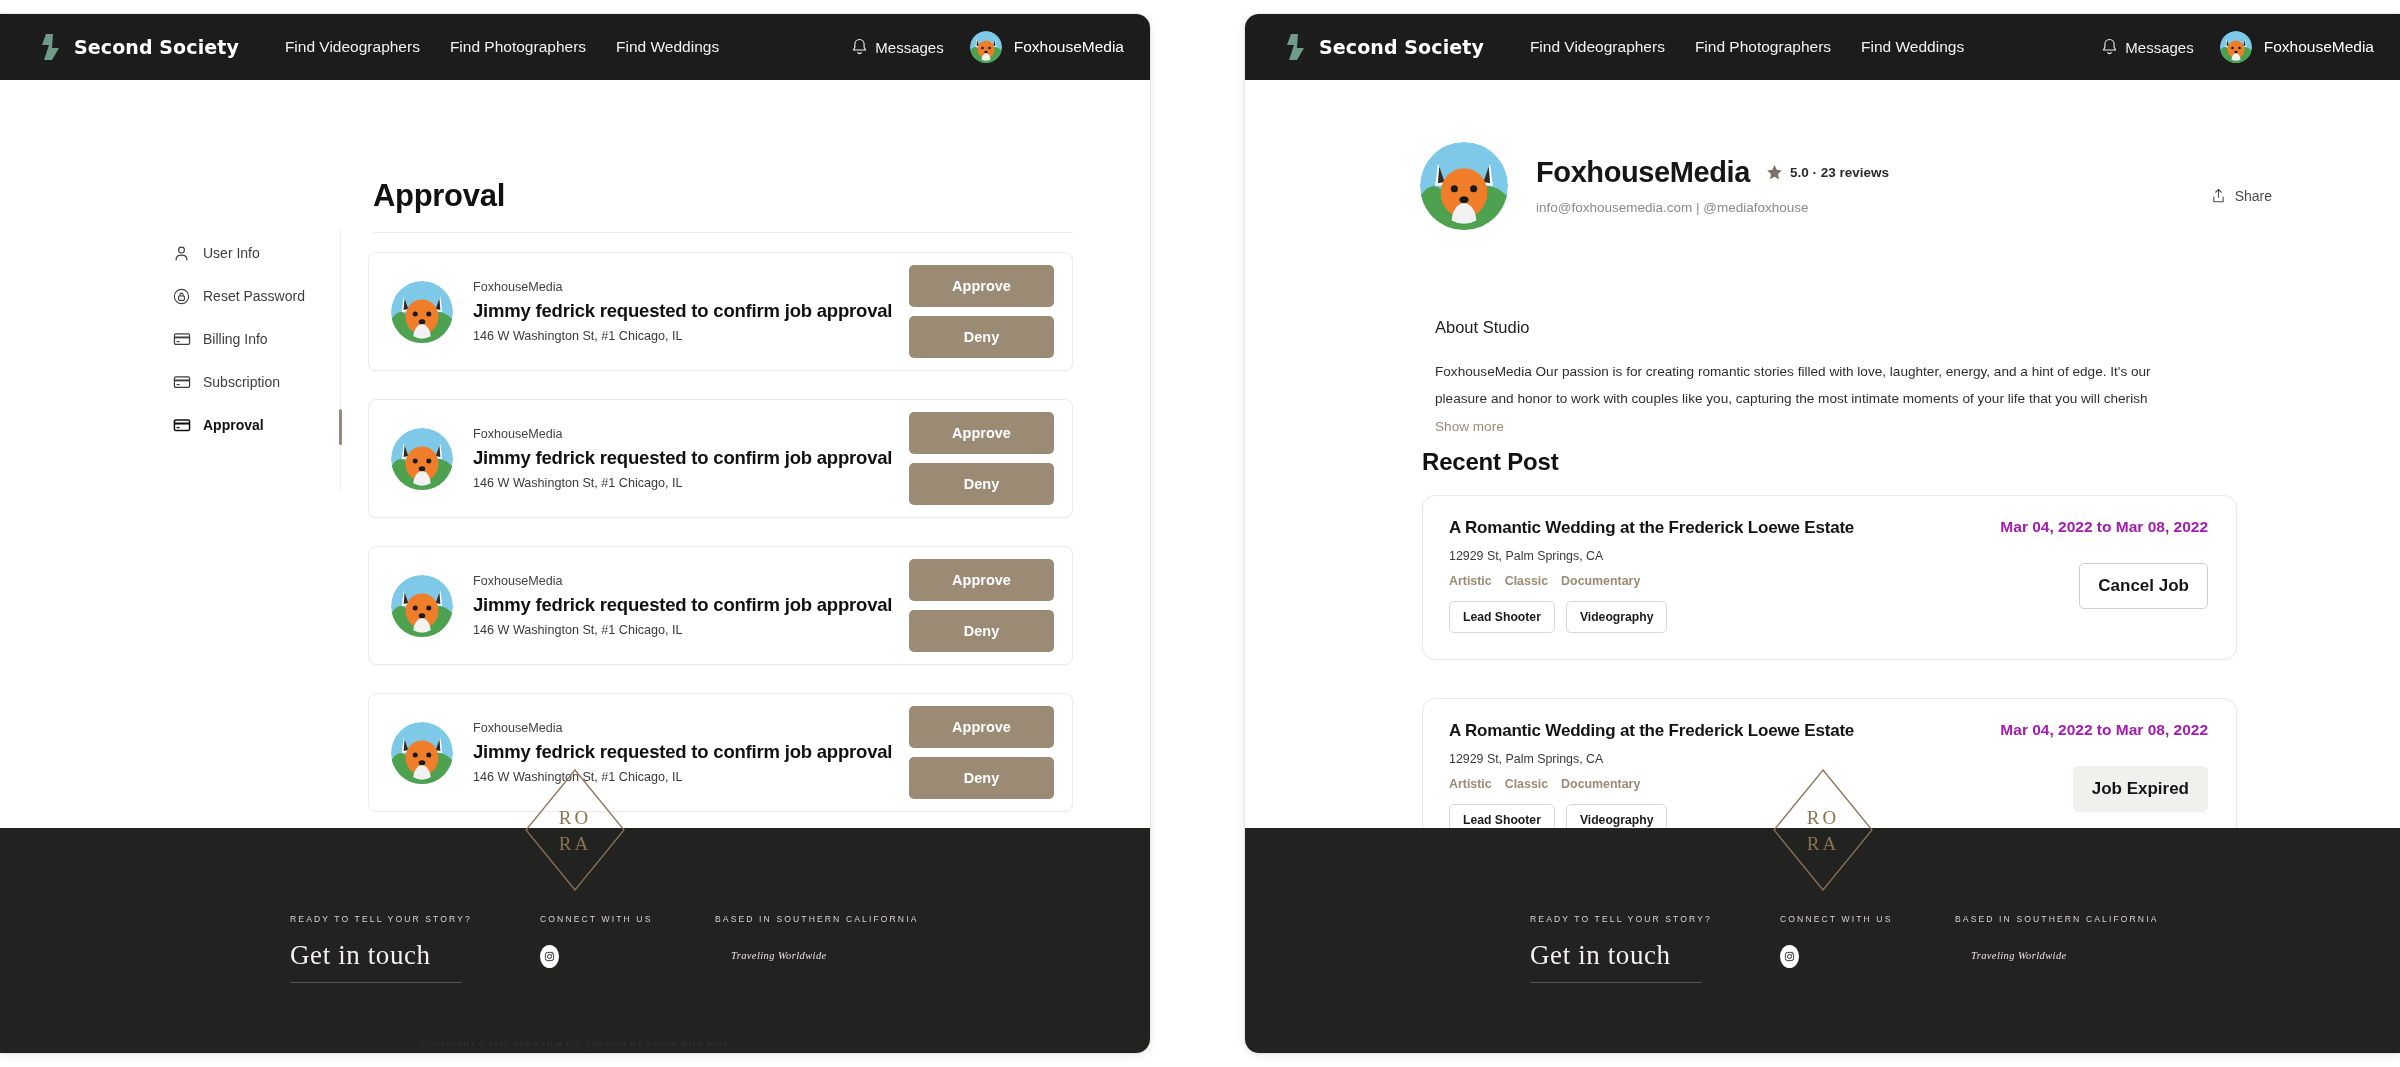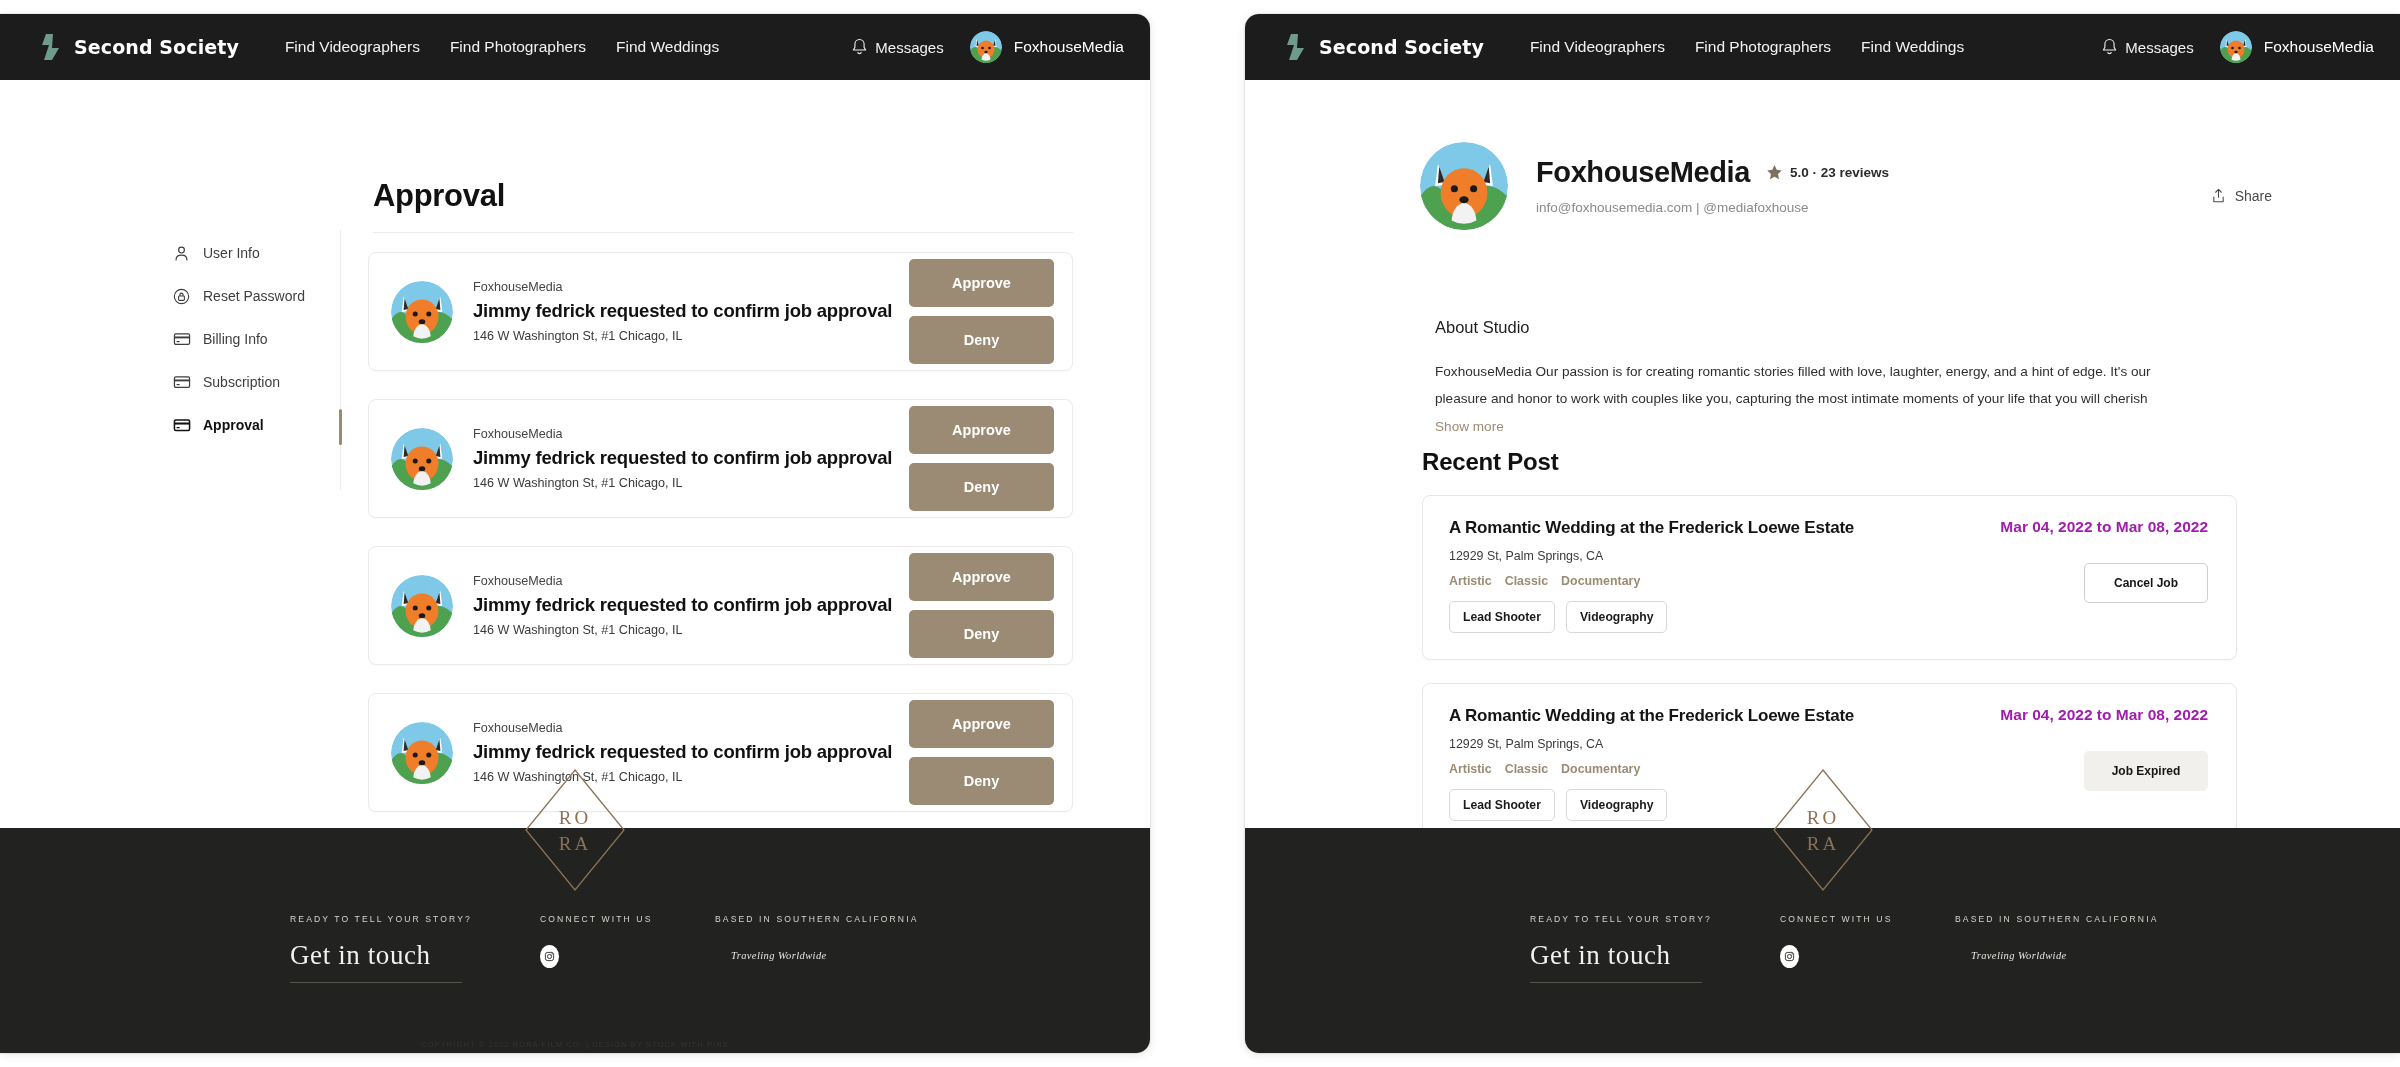--- a/index.html
+++ b/index.html
@@ -72,21 +72,21 @@
     height: 119px; margin-bottom: 28px;
     display: flex; align-items: center; padding: 0 18px 0 22px;
     box-shadow: 0 1px 2px rgba(0,0,0,0.025);
   }
   .appr-info { margin-left: 20px; flex: 1 1 auto; }
   .appr-studio { font-size: 12.6px; color: #444; margin-bottom: 6px; }
   .appr-msg { font-size: 18.5px; font-weight: 700; color: #111; margin-bottom: 7px; letter-spacing: -.2px;}
   .appr-addr { font-size: 12.6px; color: #3a3a3a; }
   .appr-actions { display: flex; flex-direction: column; gap: 9px; }
   .btn-tan {
-    width: 145px; height: 48px; border: none; border-radius: 5px;
+    width: 145px; height: 42px; border: none; border-radius: 5px;
     background: #9c8b74; color: #fff; font-size: 14.5px; font-weight: 700;
     cursor: pointer; font-family: "Liberation Sans", sans-serif;
   }
 
   
   .right-body { position: relative; height: calc(1039px - 66px - 225px); background: #fff; }
   .profile-head { position: absolute; left: 175px; top: 62px; display: flex; align-items: flex-start; }
   .profile-text { margin-left: 28px; padding-top: 14px; }
   .profile-row { display: flex; align-items: center; gap: 16px; }
   .profile-name { font-size: 29px; font-weight: 600; color: #161616; letter-spacing: -.4px; }
@@ -107,40 +107,40 @@
   .about-body { margin-top: 21px; font-size: 13.6px; line-height: 2.02; color: #2f2f2f; }
   .show-more { color: #9c8b74; cursor: pointer; }
 
   .recent-head {
     position: absolute; left: 177px; top: 368px;
     font-size: 24px; font-weight: 700; color: #111; letter-spacing: -.2px;
   }
 
   .jobs { position: absolute; left: 177px; top: 415px; width: 815px; }
   .job-card {
-    border: 1px solid #e9e7e7; border-radius: 8px; background: #fff;
-    padding: 22px 28px 26px 26px; margin-bottom: 23px;
+    border: 1px solid #e9e7e7; border-radius: 13px; background: #fff;
+    padding: 22px 28px 26px 26px; margin-bottom: 38px;
     display: flex; justify-content: space-between;
     box-shadow: 0 1px 2px rgba(0,0,0,0.02);
   }
   .job-title { font-size: 17px; font-weight: 600; color: #141414; letter-spacing: -.2px; }
   .job-addr { font-size: 12.4px; color: #3a3a3a; margin-top: 11px; }
   .job-tags { margin-top: 11px; display: flex; gap: 13px; }
   .job-tag { font-size: 12.4px; color: #9c8b74; font-weight: 600; }
   .job-roles { margin-top: 13px; display: flex; gap: 11px; }
   .role-pill {
     border: 1px solid #d9d7d7; border-radius: 5px; background: #fff;
     padding: 8px 13px; font-size: 12.2px; color: #1b1b1b; font-weight: 600;
     cursor: pointer; font-family: "Liberation Sans", sans-serif;
   }
   .job-right { display: flex; flex-direction: column; align-items: flex-end; }
   .job-dates { font-size: 15.5px; font-weight: 600; color: #a21caf; white-space: nowrap; }
   .job-status-btn {
     margin-top: 27px; min-width: 124px; padding: 12px 18px;
-    border-radius: 5px; font-size: 12px; font-weight: 600; cursor: pointer;
+    border-radius: 5px; font-size: 17px; font-weight: 600; cursor: pointer;
     font-family: "Liberation Sans", sans-serif;
   }
   .status-cancel { background: #fff; border: 1px solid #cfcdcd; color: #161616; }
   .status-expired { background: #f2f0ed; border: 1px solid #f2f0ed; color: #161616; }
 
   
   .footer { position: relative; height: 225px; background: #222221; }
   .rora {
     position: absolute; top: -62px; width: 100%;
     display: flex; justify-content: center; pointer-events: none;

